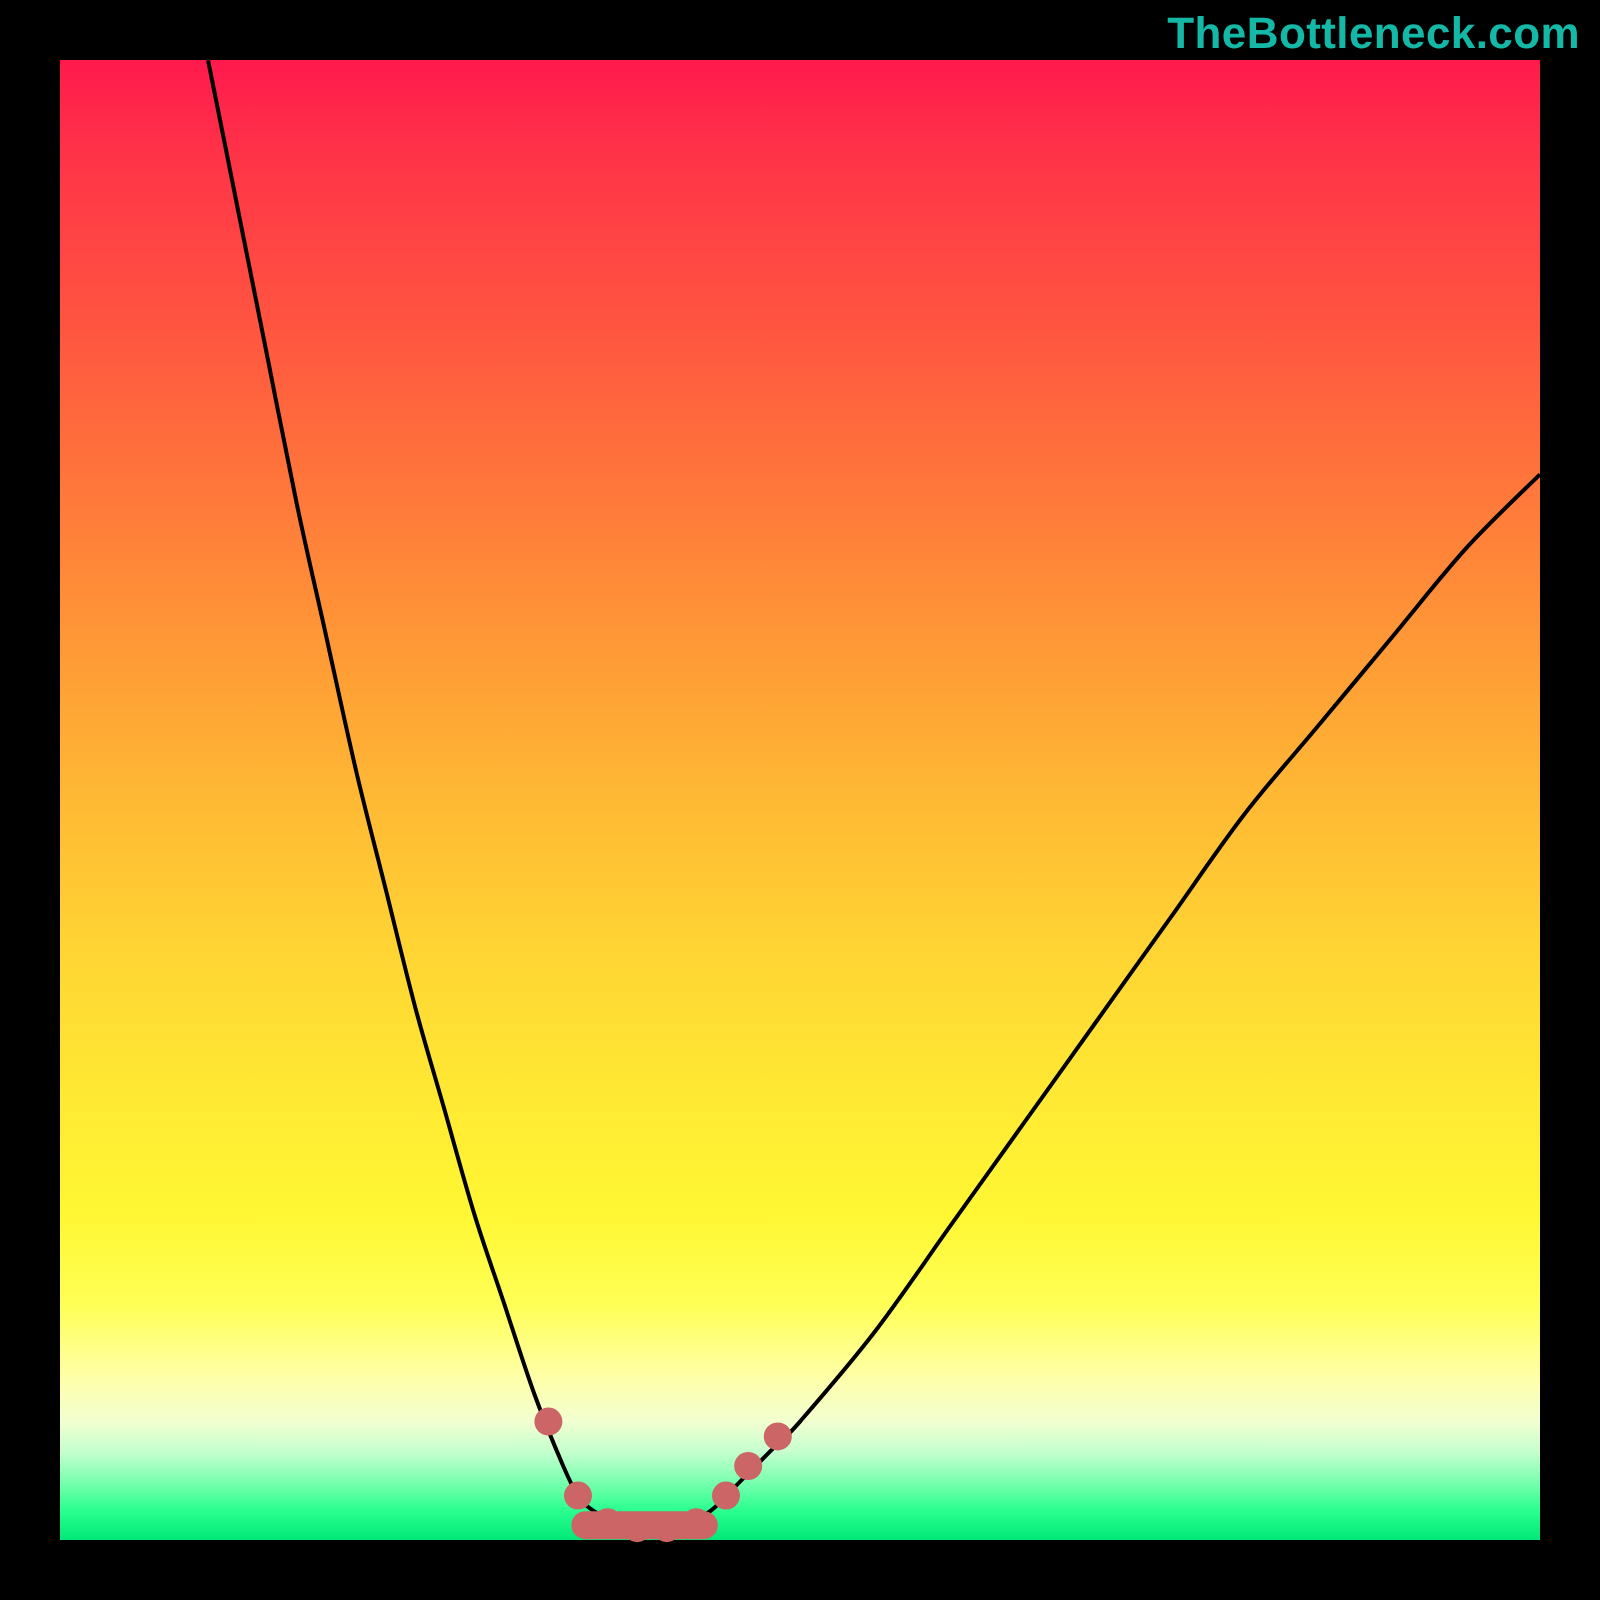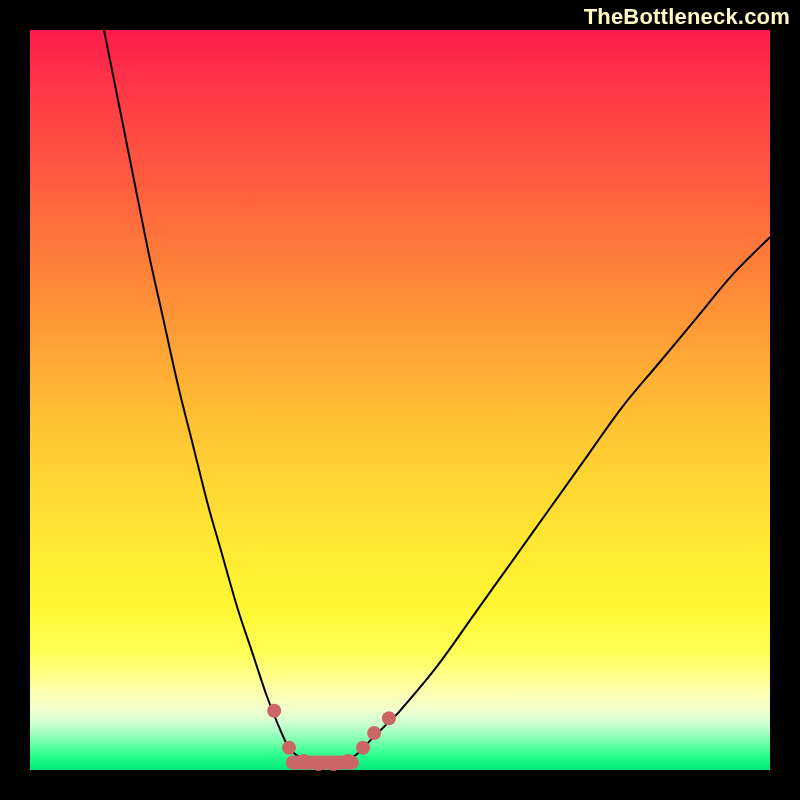--- a/index.html
+++ b/index.html
@@ -42,21 +42,21 @@
       #7dffb0 96%,
       #2aff8f 98%,
       #00e878 100%);
   }
   .watermark {
     position: absolute;
     top: 4px;
     right: 10px;
     font-size: 22px;
     font-weight: bold;
-    color: #fef9c3;
+    color: #14b8a6;
     letter-spacing: 0.2px;
     user-select: none;
   }
   svg.curve {
     position: absolute;
     left: 0;
     top: 0;
     width: 740px;
     height: 740px;
     overflow: visible;

